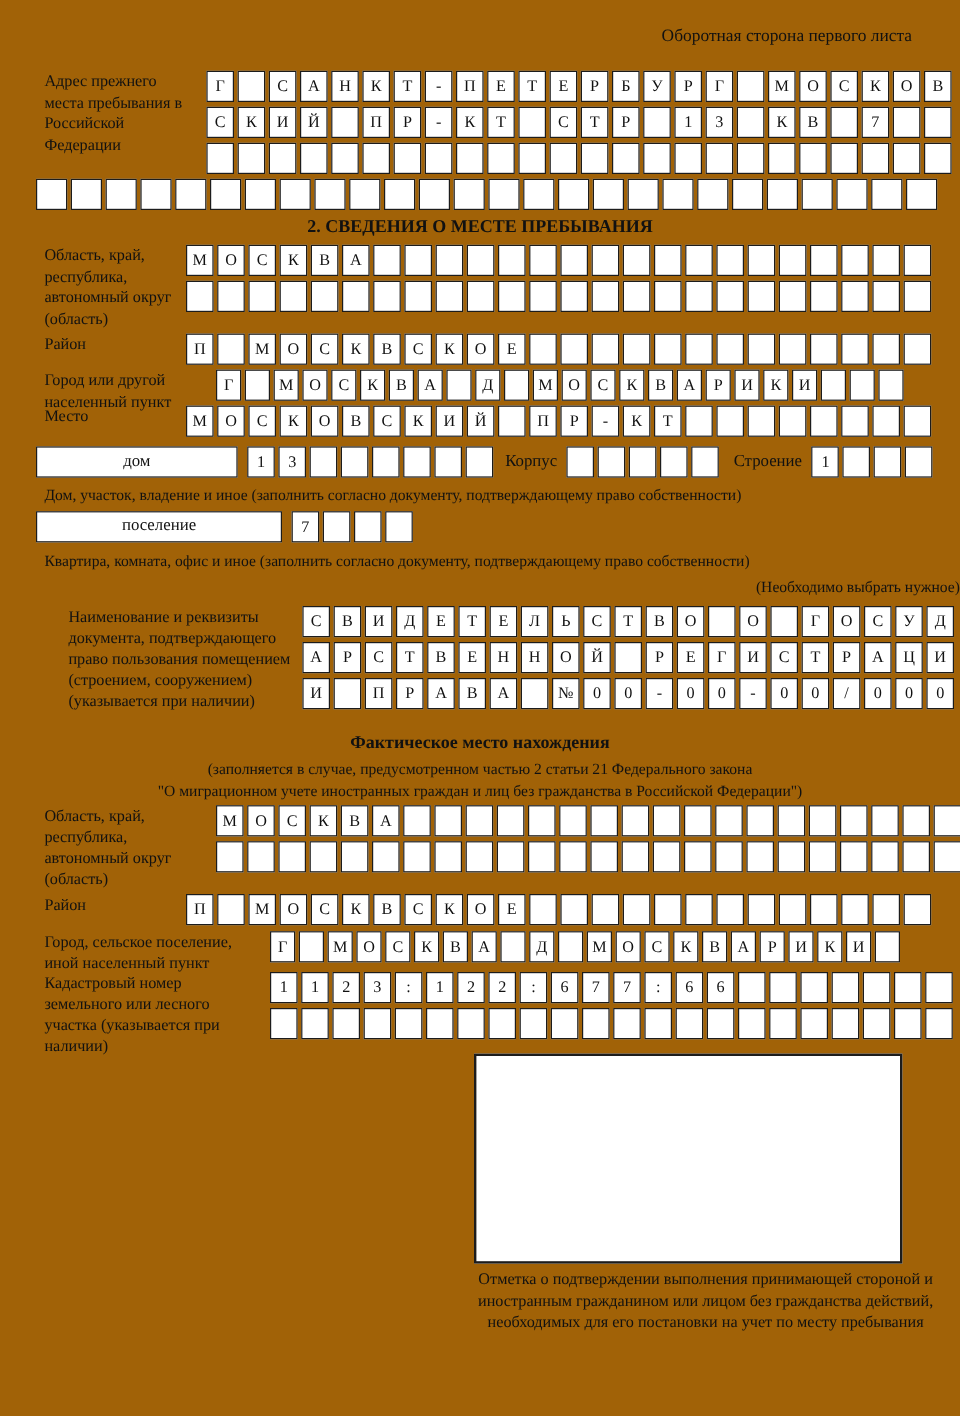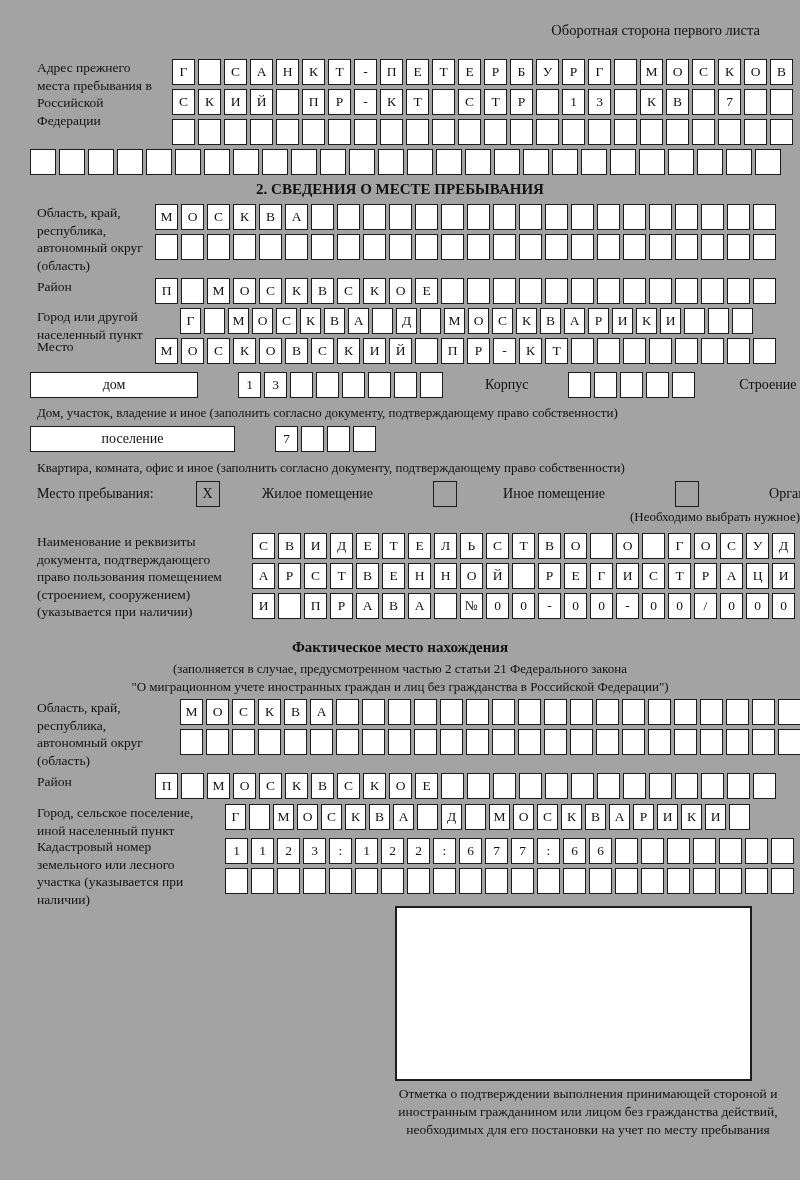--- a/index.html
+++ b/index.html
@@ -1,20 +1,20 @@
 <!DOCTYPE html>
 <html><head>
 <meta charset="utf-8">
 <style>
   * { box-sizing: border-box; margin: 0; padding: 0; }
   html,body { background:#fff; }
   .page {
     position: relative;
     width: 800px; height: 1180px;
-    background: #a3a3a3;
+    background: #a16207;
     color: #111;
     font-family: "Liberation Serif", "DejaVu Serif", serif;
     padding: 14px 0 0 30px;
     overflow: hidden;
   }
   .header { text-align: right; padding-right: 40px; font-size: 14.5px; margin-top: 8px; }
   .field { position: relative; }
   .flabel { position: absolute; left: 7px; top: 0; font-size: 13.5px; line-height: 17.5px; }
   .cells { display: flex; gap: 3px; margin-bottom: 4px; }
   .cell {
@@ -27,21 +27,21 @@
   .wide .cell { width: 26px; }
   .caption { text-align: center; font-size: 13px; }
   .caption-left { font-size: 13px; padding-left: 7px; }
   .sec-title { text-align: center; font-weight: bold; font-size: 15px; padding-right: 30px; }
   .bigbox {
     flex: none; height: 26px; border: 1.5px solid #1c1c1c;
     display: flex; align-items: center; justify-content: center;
     font-size: 14px; background: #fff;
   }
   .inline-label { font-size: 14px; line-height: 26px; flex: none; }
-  .hrow { display: flex; align-items: flex-start; gap: 32px; }
+  .hrow { display: flex; align-items: flex-start; }
   .checkbox {
     flex: none; width: 24px; height: 26px; border: 1.5px solid #1c1c1c;
     display: flex; align-items: center; justify-content: center; font-size: 14px;
   }
   .stamp-box { width: 357px; height: 175px; border: 2px solid #1c1c1c; margin-left: 365px; background: #fff; }
   .stamp-caption { width: 420px; margin-left: 348px; text-align: center; font-size: 13.5px; line-height: 18px; margin-top: 4px; }
 </style>
 </head>
 <body>
 
@@ -345,33 +345,24 @@
     <div class="bigbox" style="width:205px;">поселение</div>
     <div class="cells" style="margin-left:8px;">
         <span class="cell">7</span>
         <span class="cell"></span>
         <span class="cell"></span>
         <span class="cell"></span>
       </div>
   </div>
   <div class="caption-left" style="margin-bottom:5px;">Квартира, комната, офис и иное (заполнить согласно документу, подтверждающему право собственности)</div>
 
-  <div class="hrow" style="padding-left:7px; margin-bottom:2px; align-items:center;">
-    <div class="inline-label">Место пребывания:</div>
-    <div class="checkbox" style="margin-left:10px;">X</div>
-    <div class="inline-label" style="margin-left:10px;">Жилое помещение</div>
-    <div class="checkbox" style="margin-left:28px;"></div>
-    <div class="inline-label" style="margin-left:14px;">Иное помещение</div>
-    <div class="checkbox" style="margin-left:38px;"></div>
-    <div class="inline-label" style="margin-left:38px;">Организация</div>
-  </div>
   <div class="caption-left" style="padding-left:250px; margin-bottom:8px;text-align:right;">(Необходимо выбрать нужное)</div>
 
   <div class="field" style="padding-left:222px; margin-bottom:20px;">
-    <div class="flabel" style="width:208px;">Наименование и реквизиты документа, подтверждающего право пользования помещением (строением, сооружением) (указывается при наличии)</div>
+    <div class="flabel" style="width:208px;margin-left:20px;">Наименование и реквизиты документа, подтверждающего право пользования помещением (строением, сооружением) (указывается при наличии)</div>
     <div>
       <div class="cells">
           <span class="cell">С</span>
           <span class="cell">В</span>
           <span class="cell">И</span>
           <span class="cell">Д</span>
           <span class="cell">Е</span>
           <span class="cell">Т</span>
           <span class="cell">Е</span>
           <span class="cell">Л</span>

